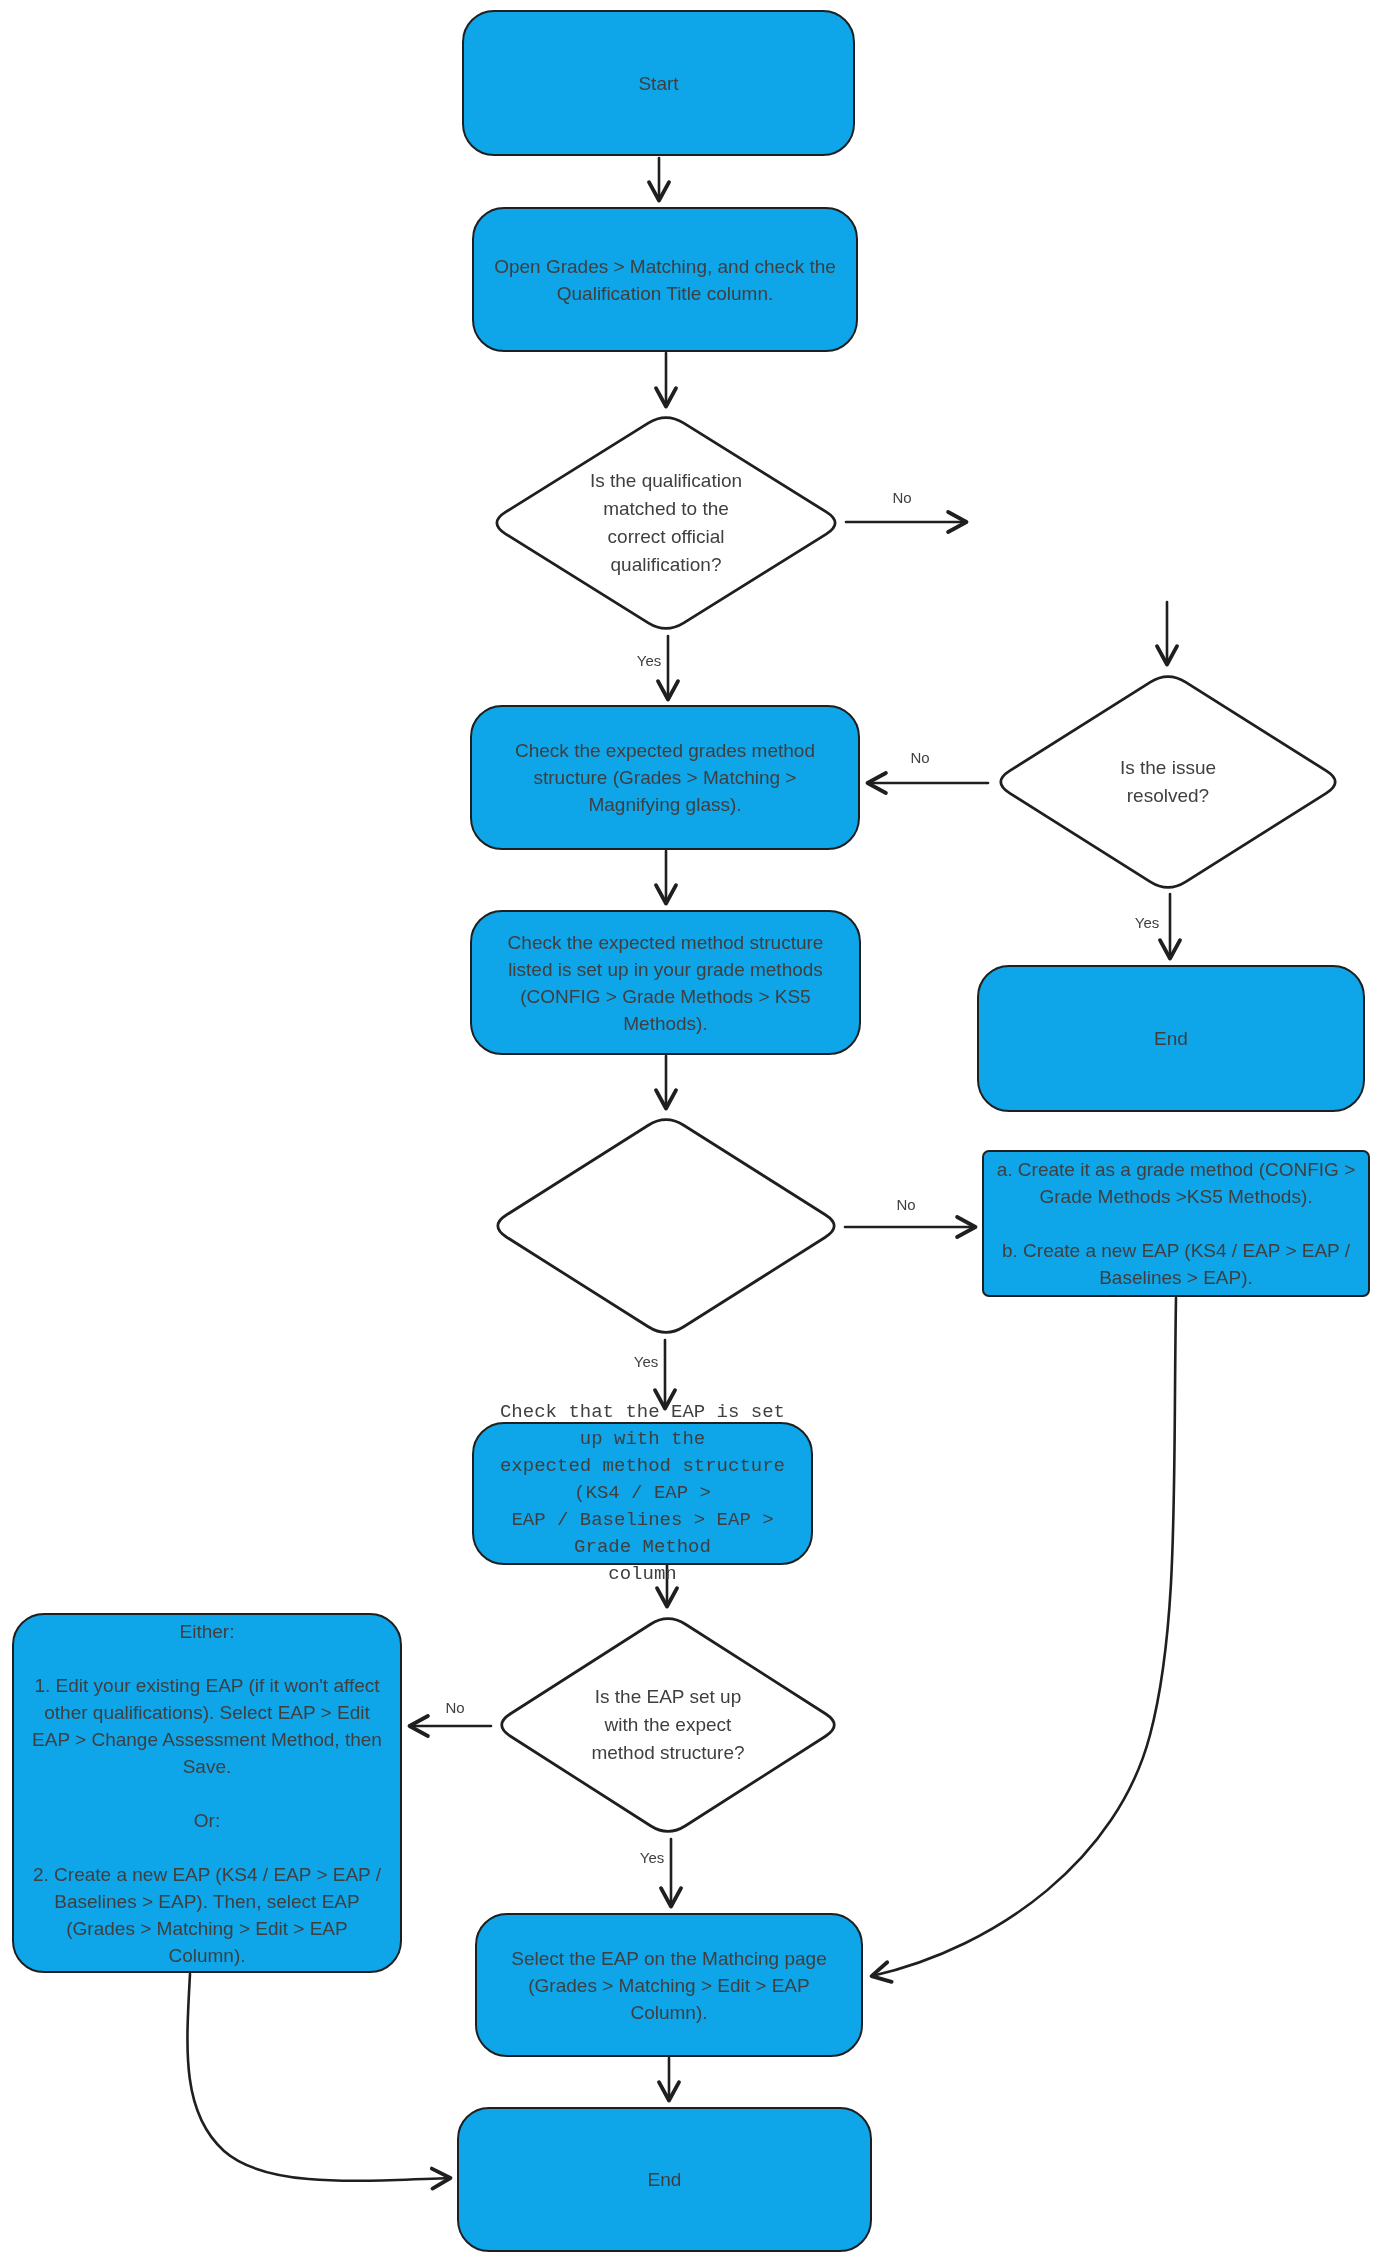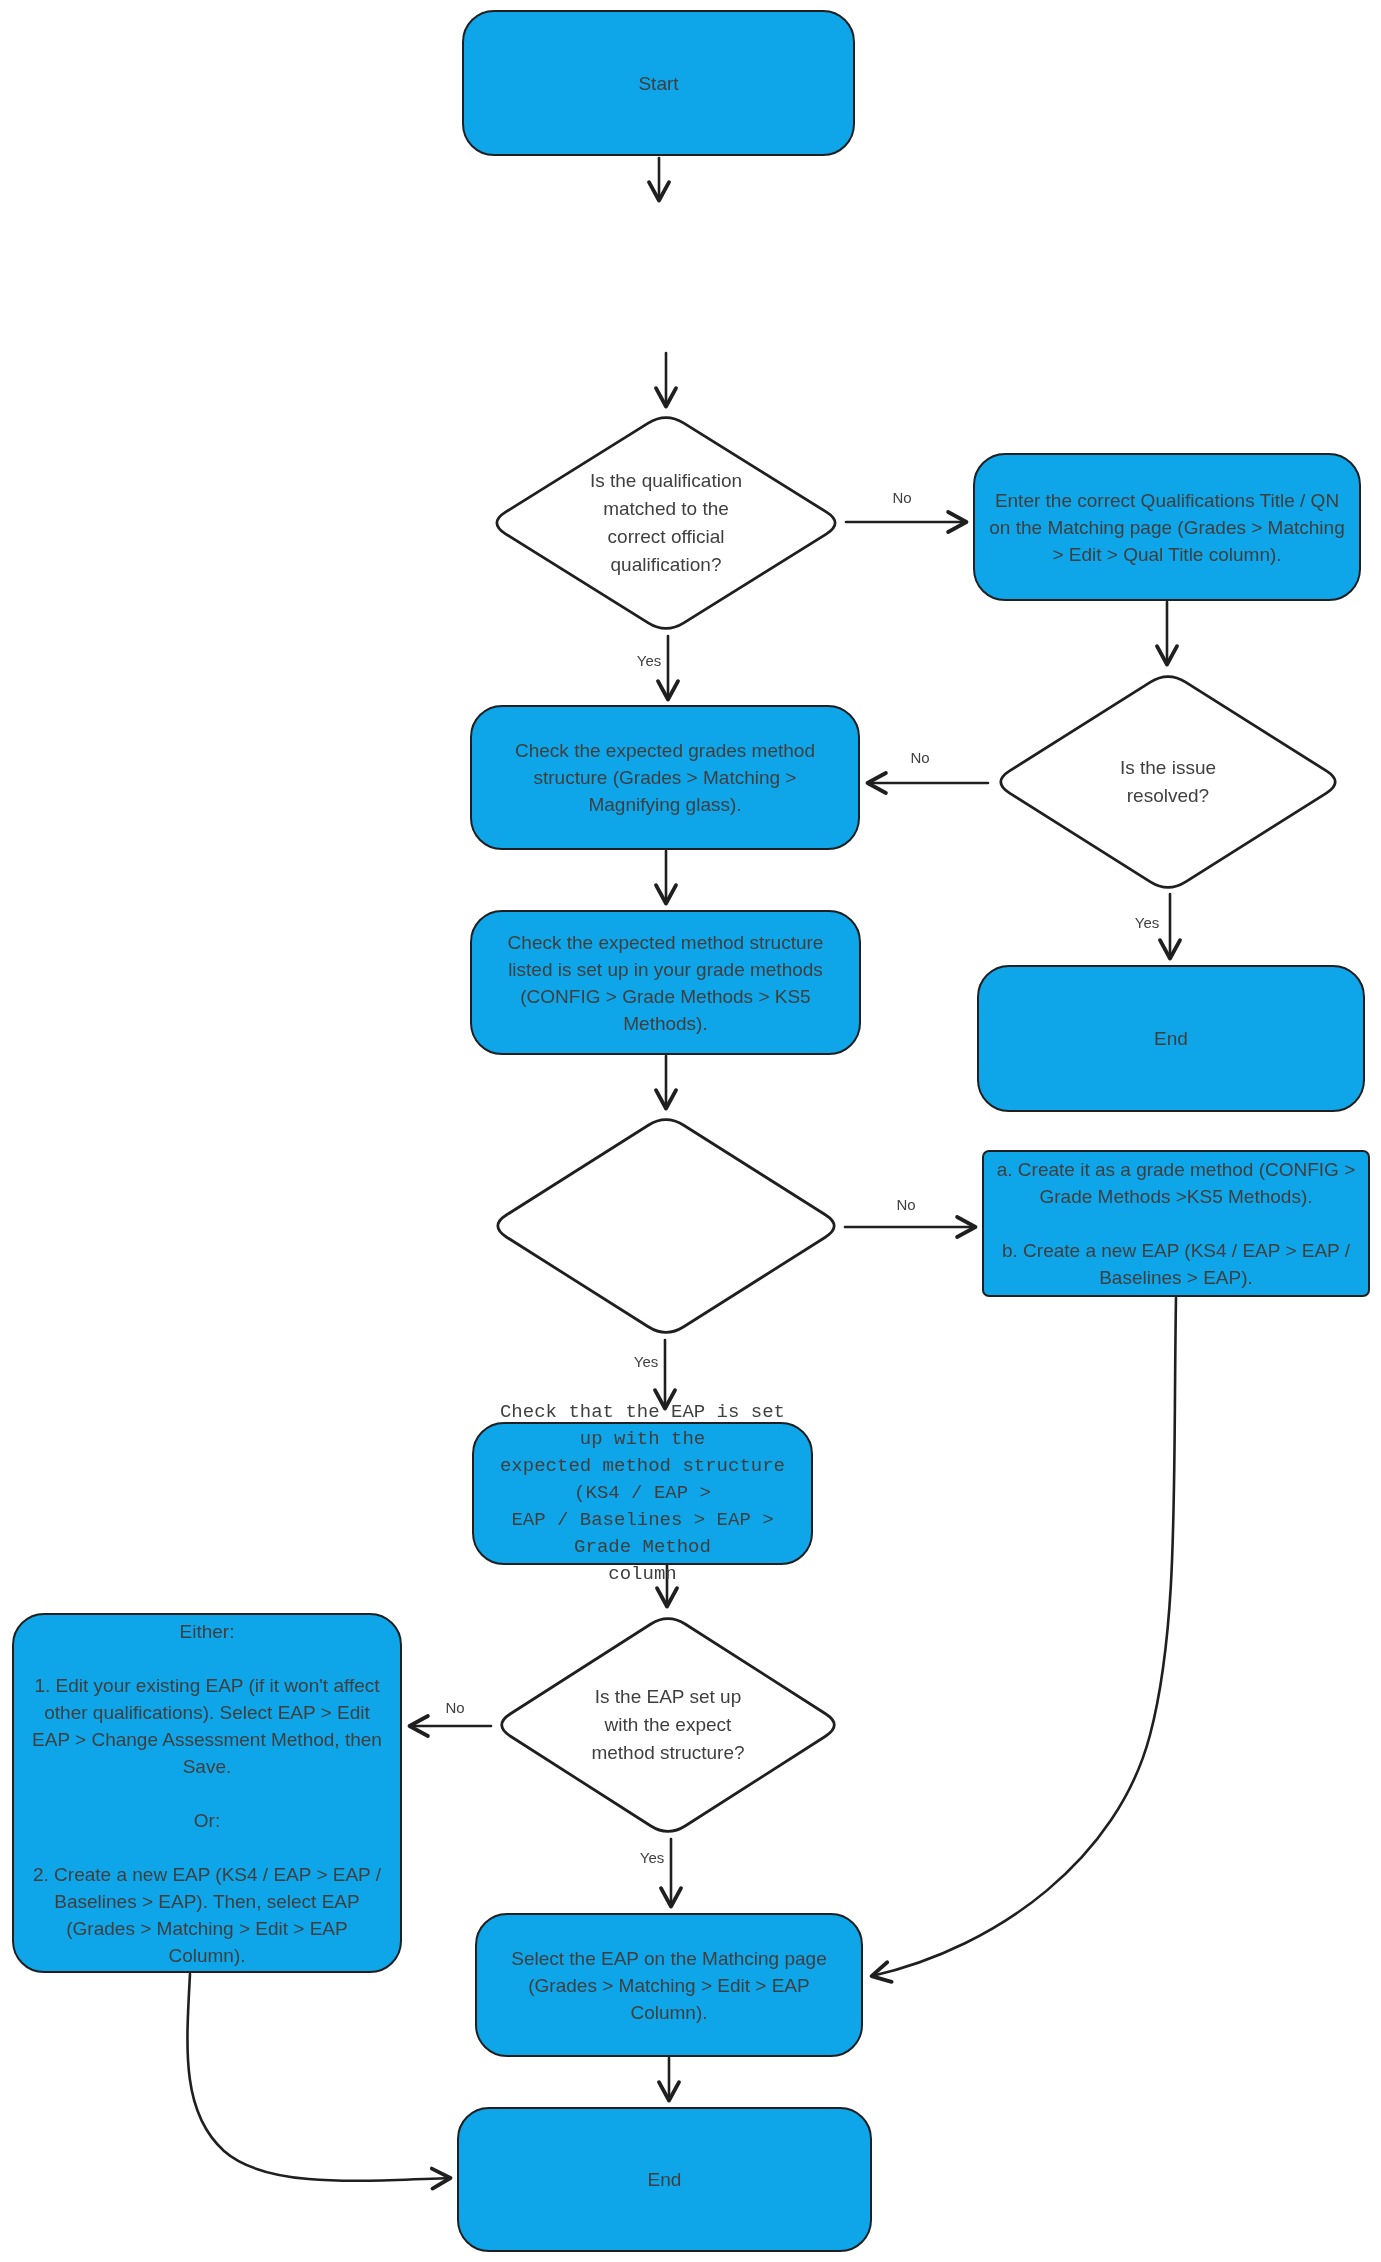--- a/index.html
+++ b/index.html
@@ -84,26 +84,25 @@
     <path class="diamond" d="M 683.8,423.1 L 826.2,511.9 Q 844,523 826.2,534.1 L 683.8,622.9 Q 666,634 648.2,622.9 L 505.8,534.1 Q 488,523 505.8,511.9 L 648.2,423.1 Q 666,412 683.8,423.1 Z"></path>
     <path class="diamond" d="M 1185.6,682.1 L 1326.4,770.9 Q 1344,782 1326.4,793.1 L 1185.6,881.9 Q 1168,893 1150.4,881.9 L 1009.6,793.1 Q 992,782 1009.6,770.9 L 1150.4,682.1 Q 1168,671 1185.6,682.1 Z"></path>
     <path class="diamond" d="M 683.7,1125.2 L 825.3,1214.8 Q 843,1226 825.3,1237.2 L 683.7,1326.8 Q 666,1338 648.3,1326.8 L 506.7,1237.2 Q 489,1226 506.7,1214.8 L 648.3,1125.2 Q 666,1114 683.7,1125.2 Z"></path>
     <path class="diamond" d="M 685.5,1624.2 L 825.5,1713.8 Q 843,1725 825.5,1736.2 L 685.5,1825.8 Q 668,1837 650.5,1825.8 L 510.5,1736.2 Q 493,1725 510.5,1713.8 L 650.5,1624.2 Q 668,1613 685.5,1624.2 Z"></path>
   </svg>
 
   <div class="node" style="left:462px;top:10px;width:393px;height:146px;">
     <div class="node-text">Start</div>
   </div>
 
+  <div class="node" style="left:472px;top:207px;width:386px;height:145px;">
+    <div class="node-text">Open Grades &gt; Matching, and check the
+Qualification Title column.</div>
+  </div>
 
-  <div class="node" style="left:973px;top:453px;width:388px;height:148px;">
-    <div class="node-text">Enter the correct Qualifications Title / QN
-on the Matching page (Grades &gt; Matching
-&gt; Edit &gt; Qual Title column).</div>
-  </div>
 
   <div class="node" style="left:470px;top:705px;width:390px;height:145px;">
     <div class="node-text">Check the expected grades method
 structure (Grades &gt; Matching &gt;
 Magnifying glass).</div>
   </div>
 
   <div class="node" style="left:977px;top:965px;width:388px;height:147px;">
     <div class="node-text">End</div>
   </div>

